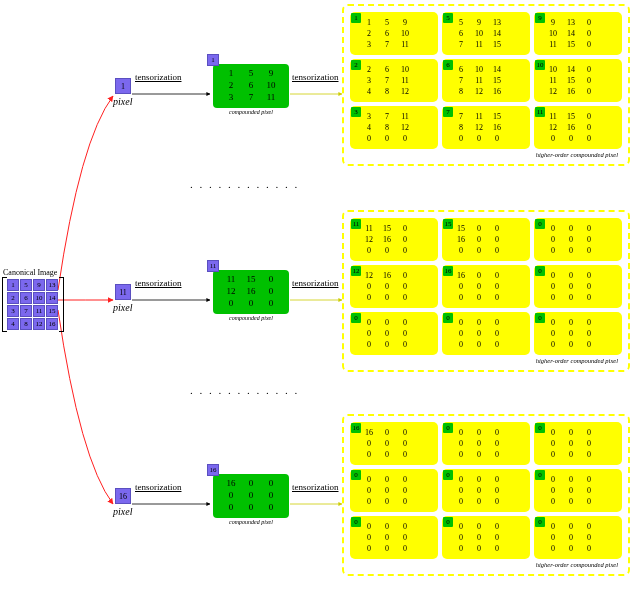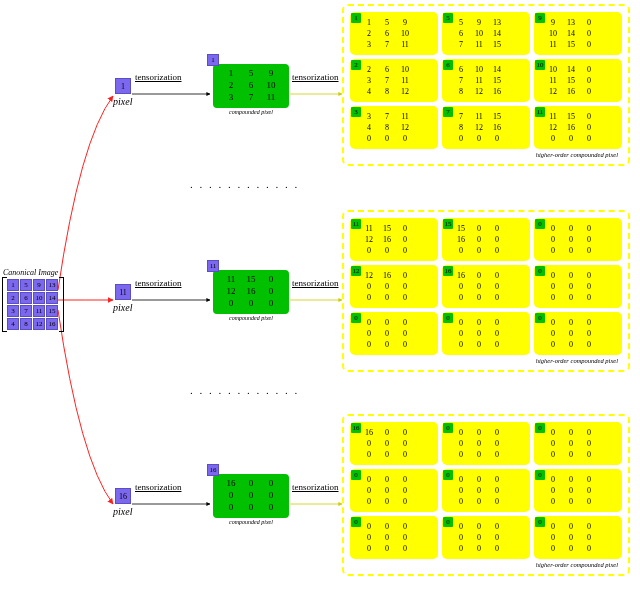--- a/index.html
+++ b/index.html
@@ -26,21 +26,21 @@
   svg.arrows { position: absolute; top: 0; left: 0; pointer-events: none; z-index: 0; }
 
   
   .canon-wrap {
     position: absolute;
     left: 3px;
     top: 268px;
     width: 60px;
     z-index: 2;
   }
-  .canon-title { font-style: italic; font-size: 8px; margin-bottom: 2px; }
+  .canon-title { font-size: 8px; margin-bottom: 2px; }
   .canon-grid {
     display: grid;
     grid-template-columns: repeat(4, 12px);
     grid-auto-rows: 12px;
     gap: 1px;
     position: relative;
     padding: 0 4px;
   }
   .canon-grid::before, .canon-grid::after {
     content: "";

